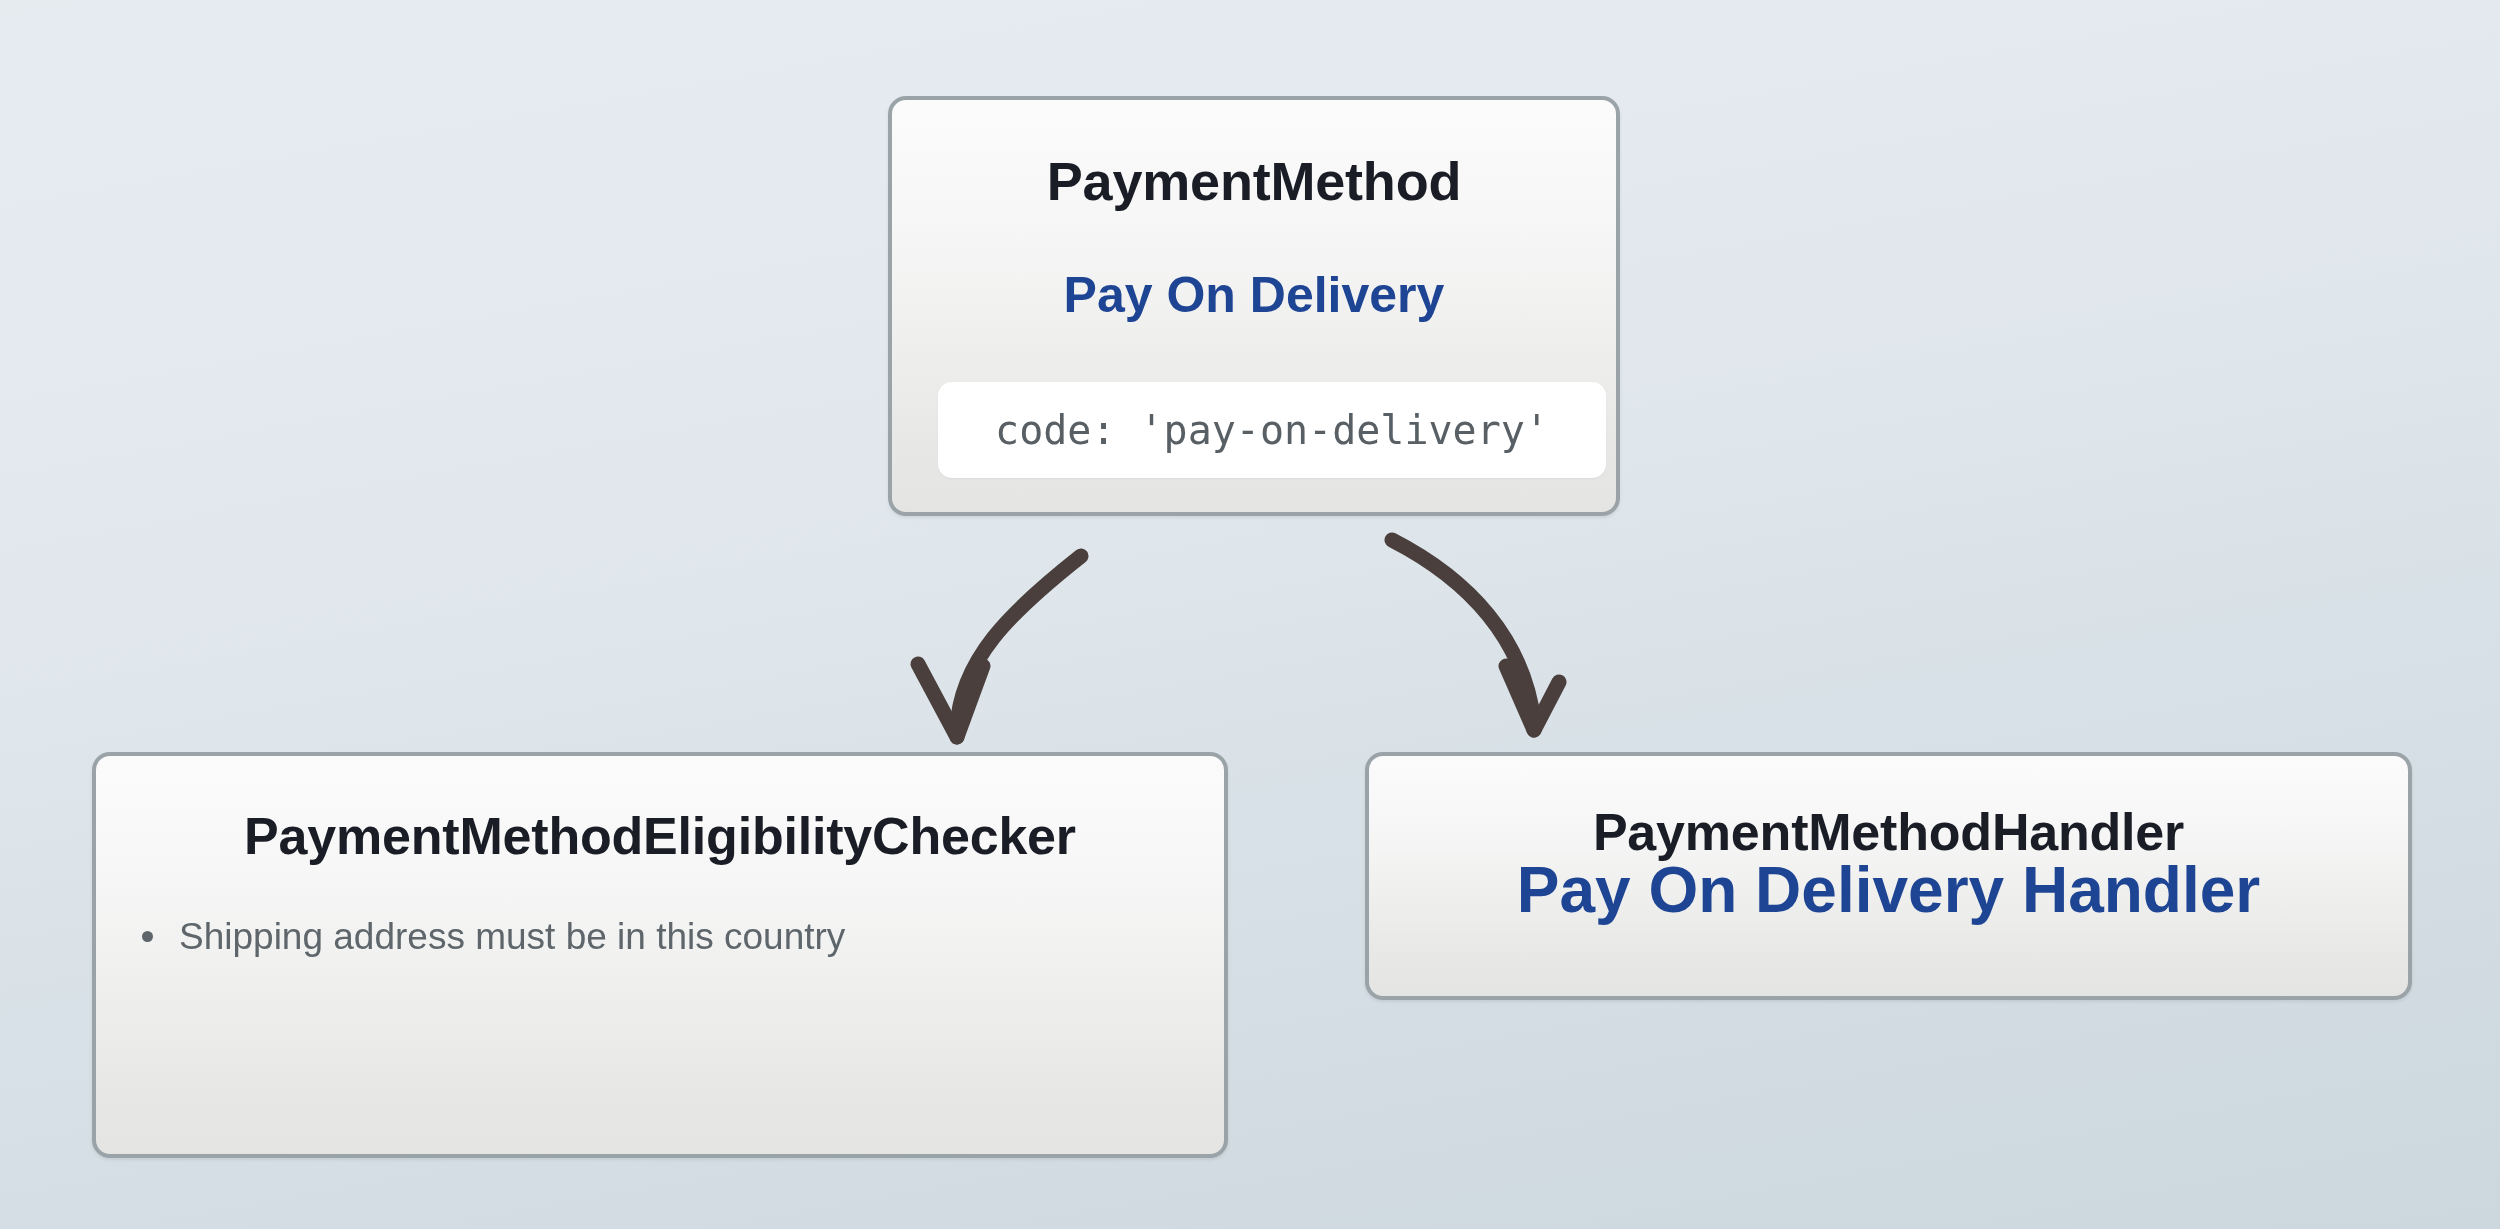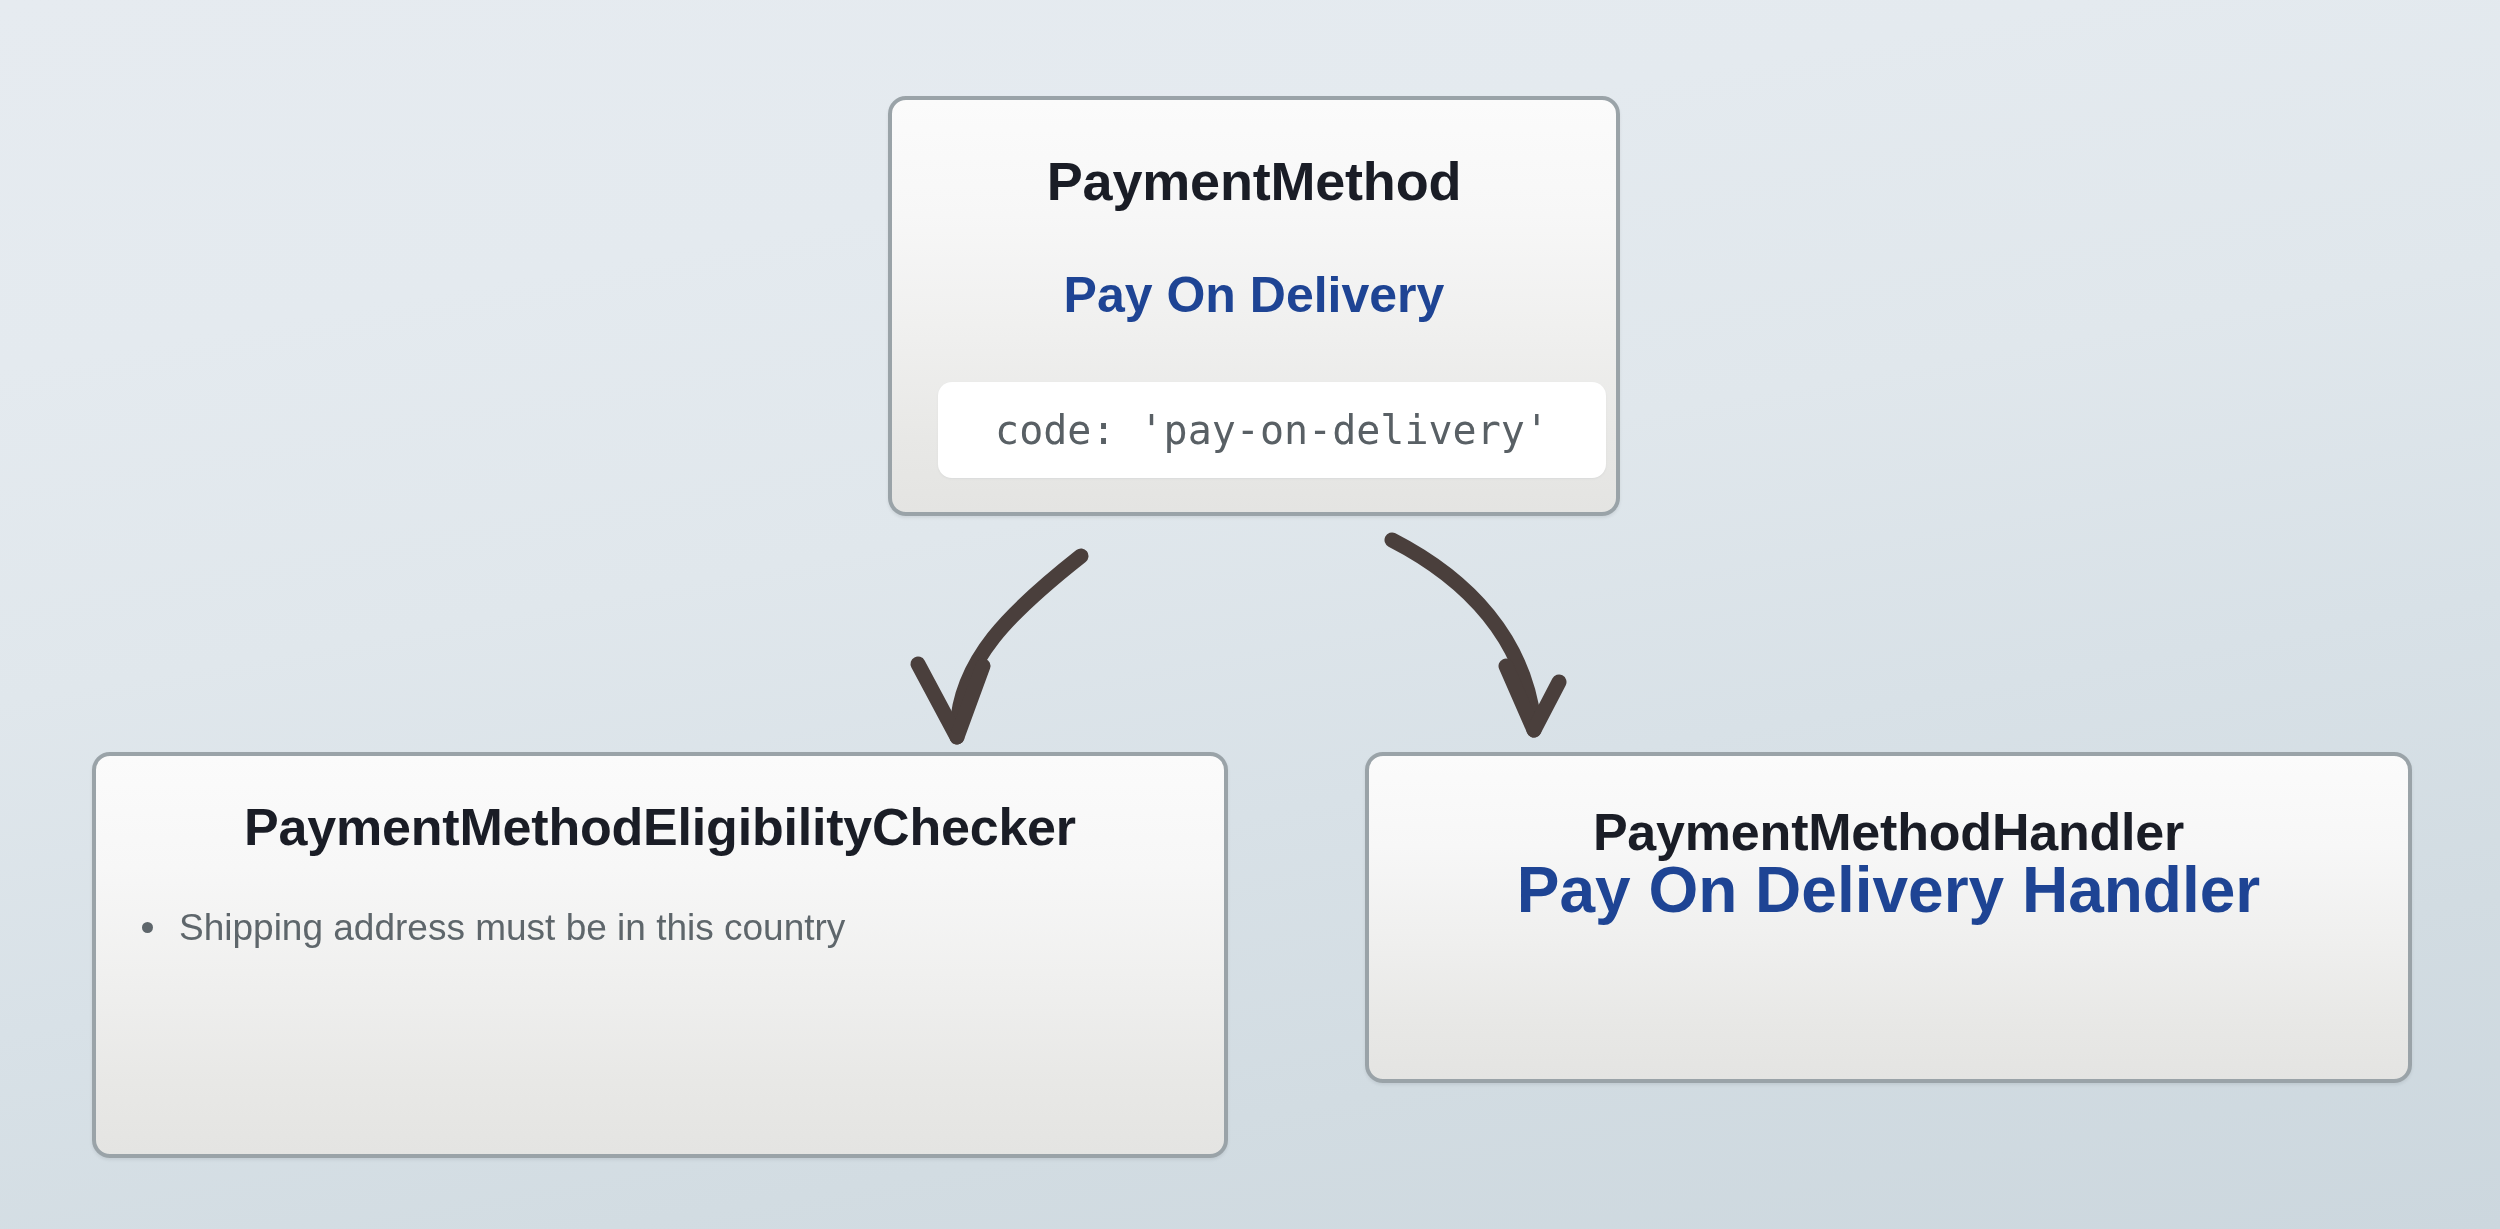--- a/index.html
+++ b/index.html
@@ -140,42 +140,42 @@
   #node-eligibility-checker {
     left: 92px;
     top: 752px;
     width: 1136px;
     height: 406px;
     padding: 26px 32px 30px;
   }
   #node-eligibility-checker .card-title {
     font-size: 52px;
     line-height: 1;
-    margin-top: 19px;
+    margin-top: 28px;
   }
   #node-eligibility-checker .card-subtitle {
     font-size: 48px;
     line-height: 1;
     margin-top: 56px;
   }
   #node-eligibility-checker .bullet-list {
     margin-top: 56px;
     padding-left: 14px;
   }
   #node-eligibility-checker .bullet-item {
     font-size: 37px;
     line-height: 1;
   }
 
   
   #node-payment-method-handler {
     left: 1365px;
     top: 752px;
     width: 1047px;
-    height: 331px;
+    height: 248px;
     padding: 26px 32px 30px;
   }
   #node-payment-method-handler .card-title {
     font-size: 52px;
     line-height: 1;
     margin-top: 24px;
   }
   #node-payment-method-handler .card-subtitle {
     font-size: 64px;
     line-height: 1;

